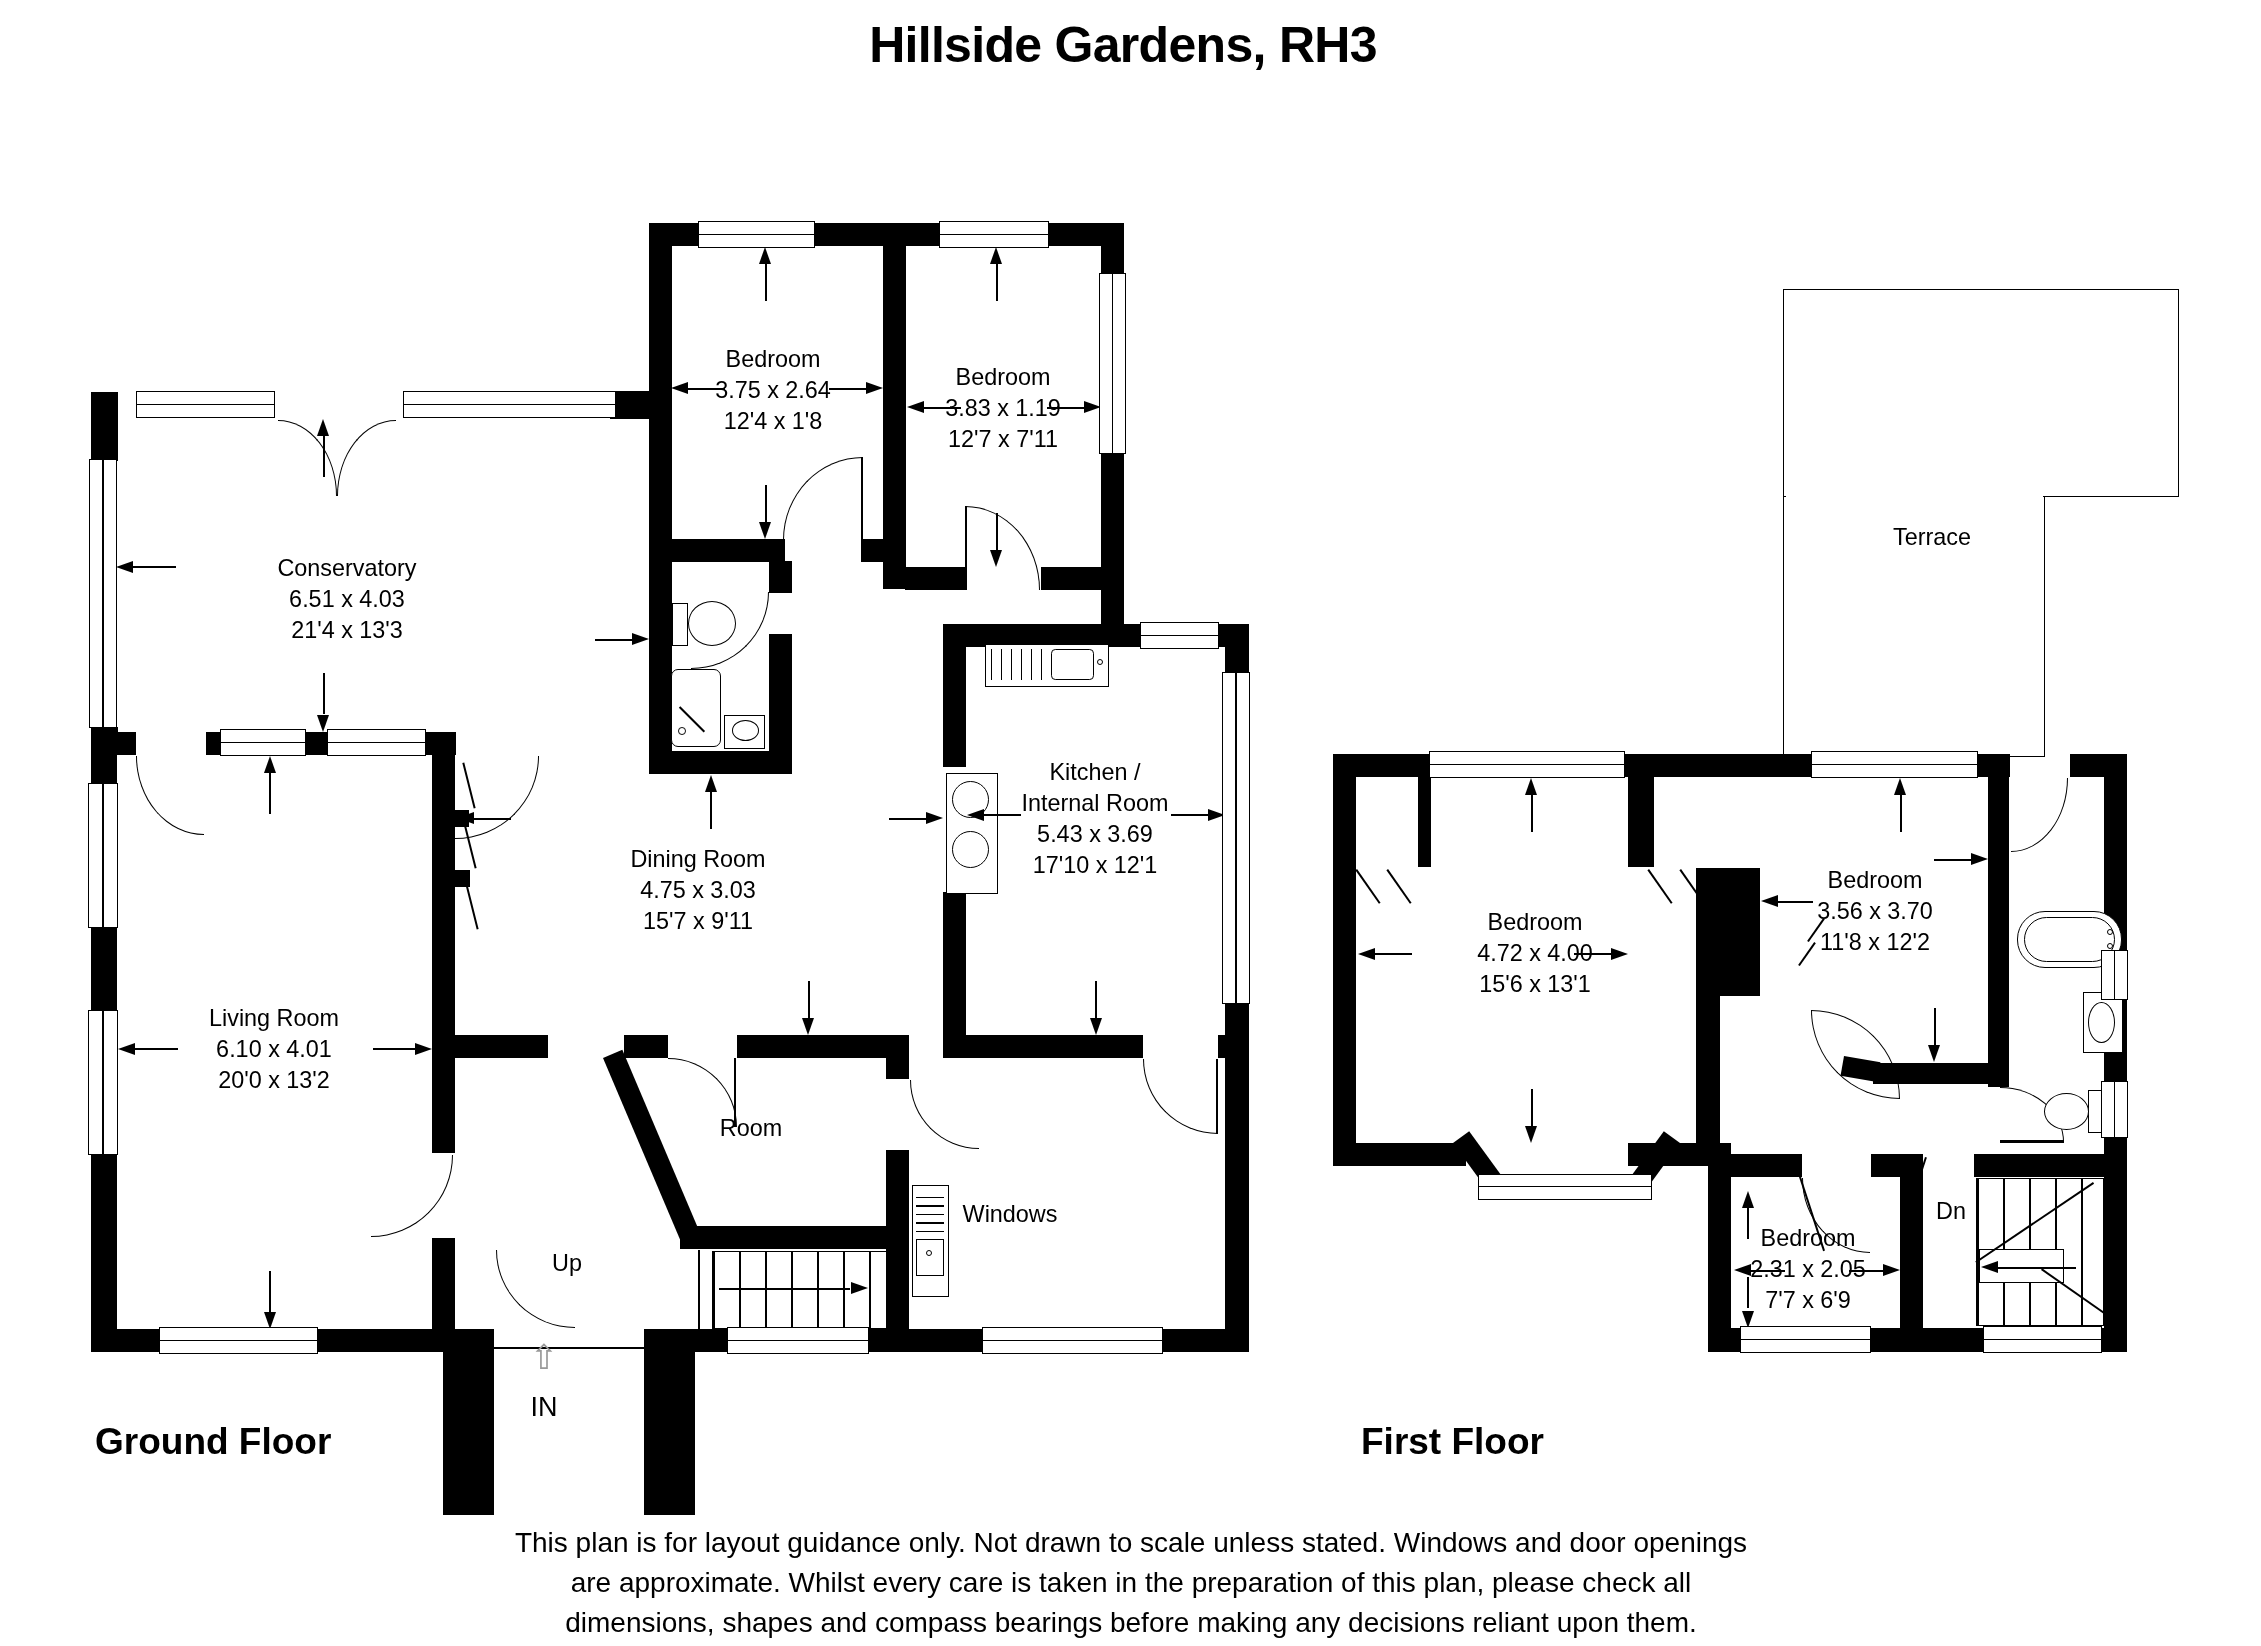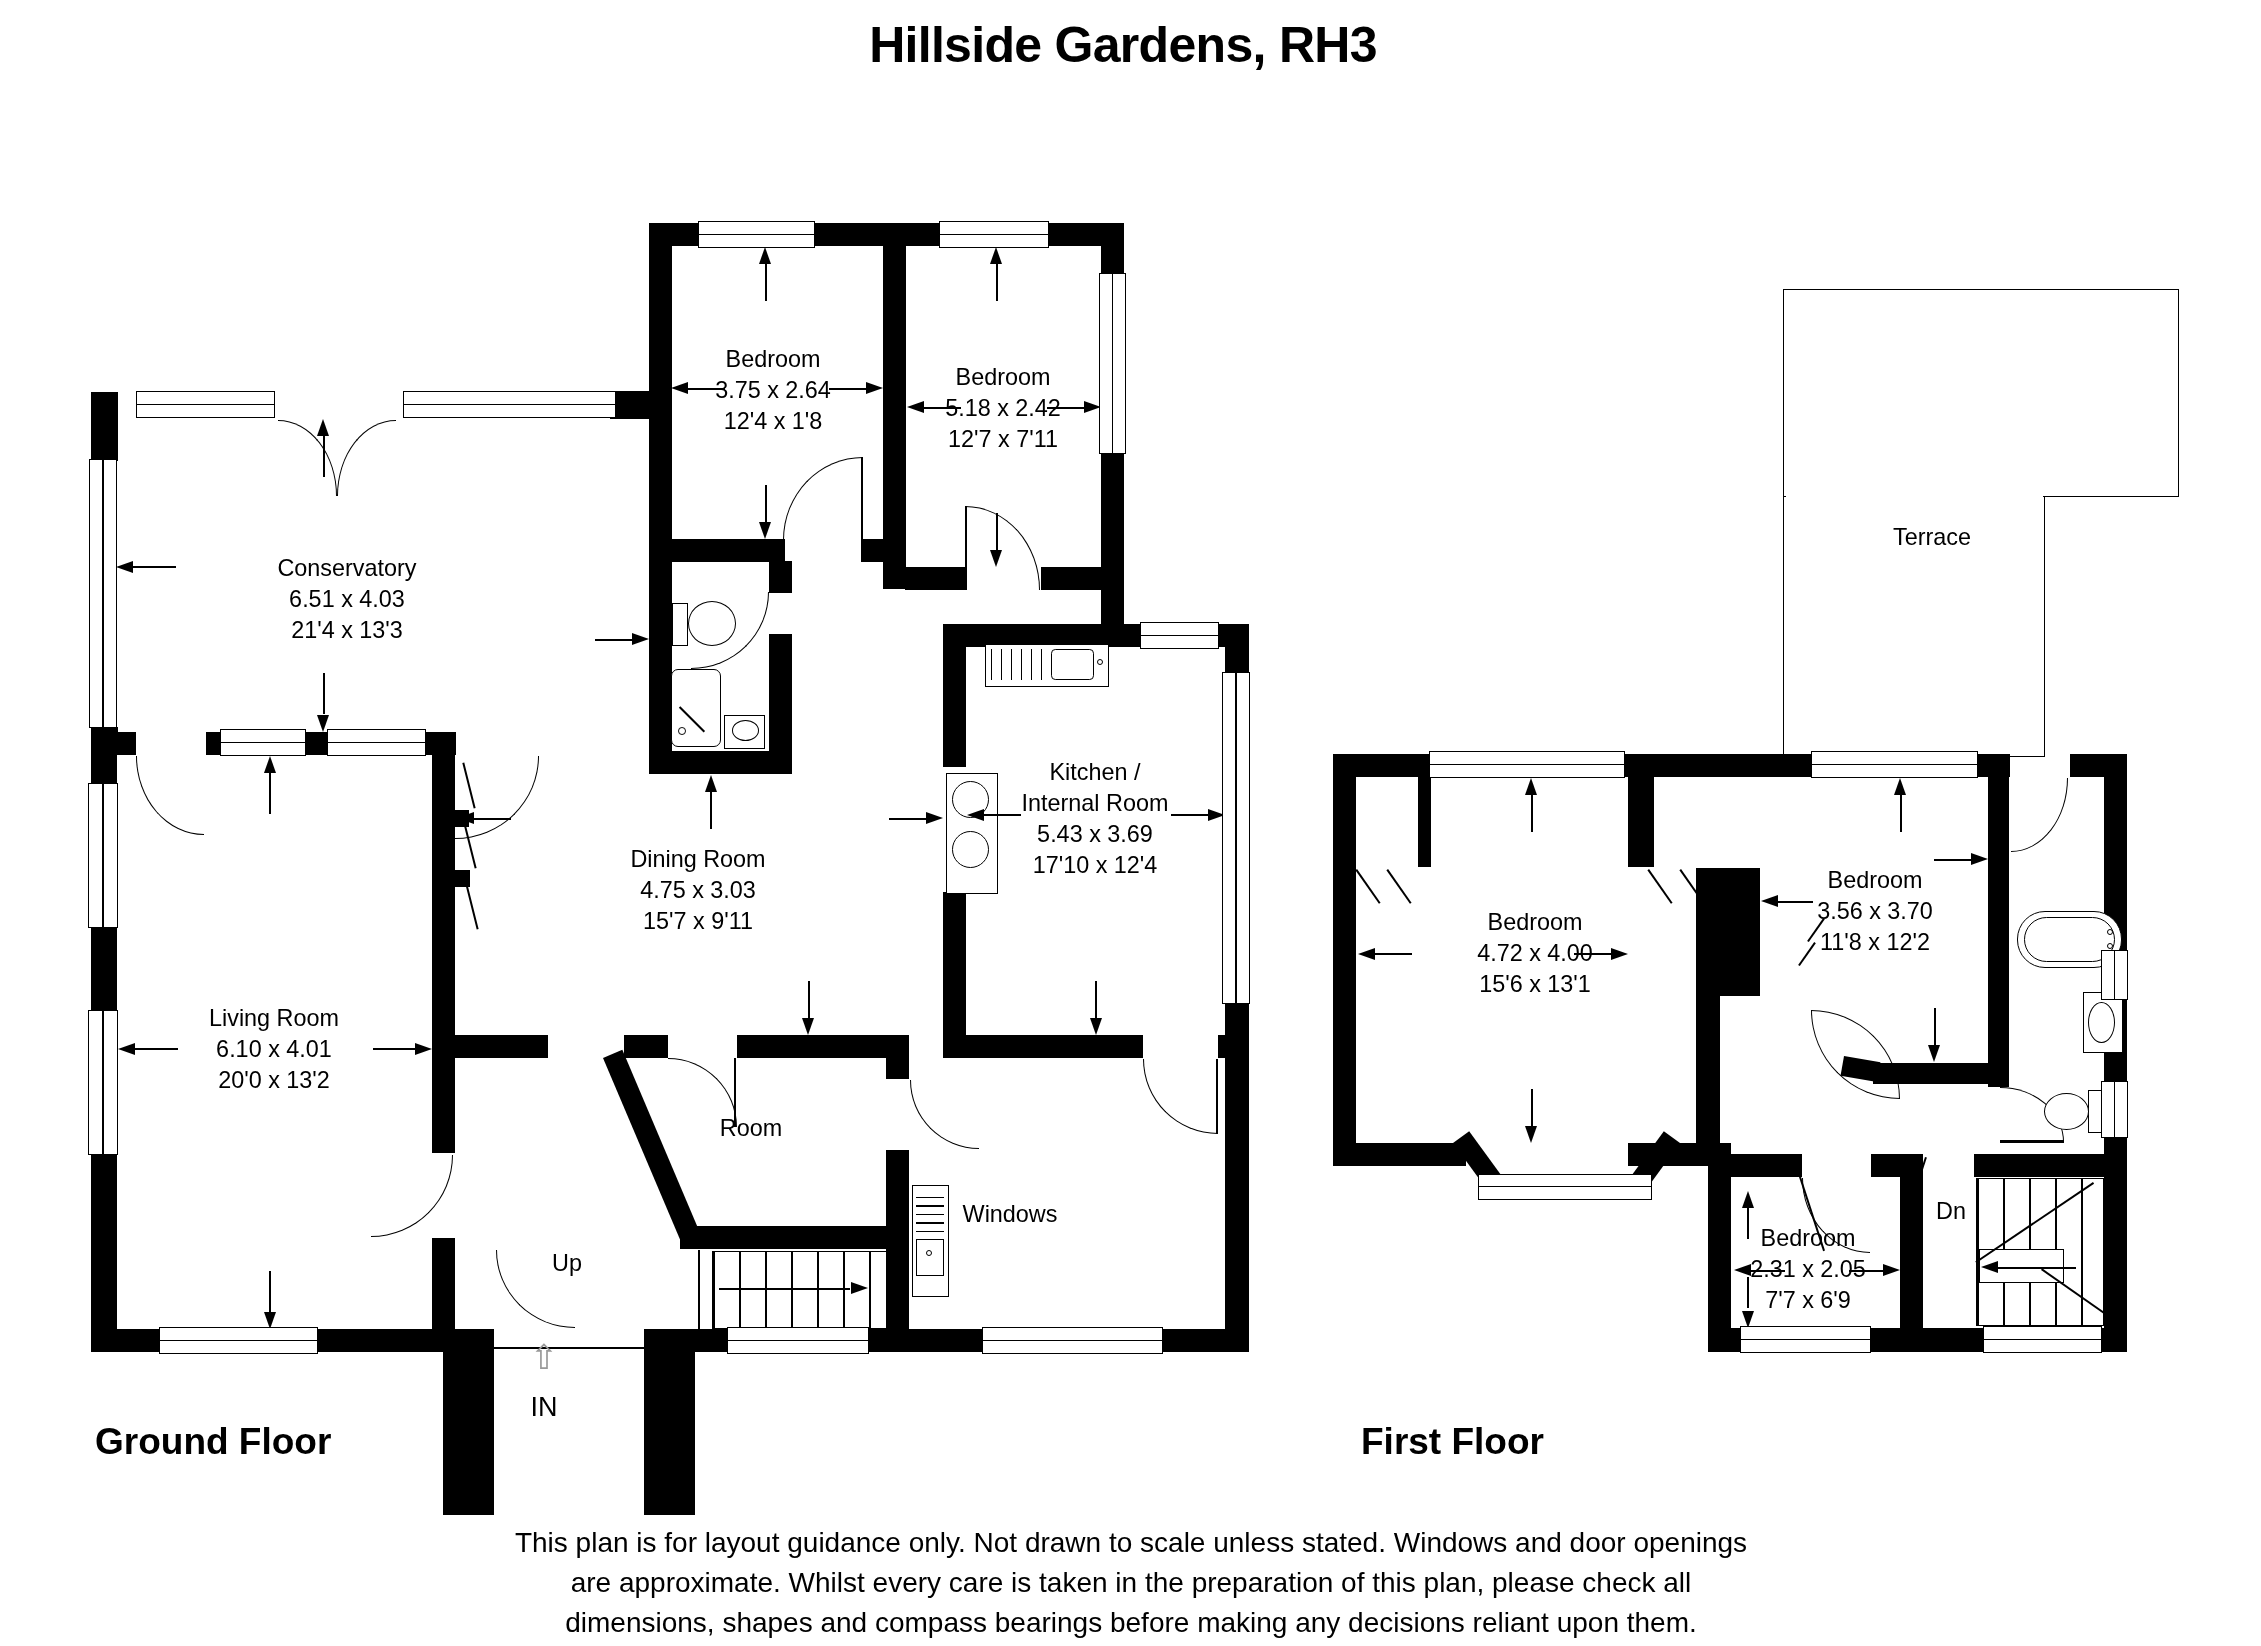--- a/index.html
+++ b/index.html
@@ -201,25 +201,25 @@
     <div class="aD" style="left:802px;top:1018px"></div>
       <div class="lnv" style="left:808px;top:981px;height:37px"></div>
 
     <div class="rlabel" style="left:347px;top:599px">
       <span>Conservatory</span><span>6.51 x 4.03</span><span>21'4 x 13'3</span>
     </div>
     <div class="rlabel" style="left:773px;top:390px">
       <span>Bedroom</span><span>3.75 x 2.64</span><span>12'4 x 1'8</span>
     </div>
     <div class="rlabel" style="left:1003px;top:408px">
-      <span>Bedroom</span><span>5.18 x 2.42</span><span>12'7 x 7'11</span>
+      <span>Bedroom</span><span>3.83 x 1.19</span><span>12'7 x 7'11</span>
     </div>
     <div class="rlabel" style="left:1095px;top:819px">
       <span>Kitchen /
-Internal Room</span><span>5.43 x 3.69</span><span>17'10 x 12'4</span>
+Internal Room</span><span>5.43 x 3.69</span><span>17'10 x 12'1</span>
     </div>
     <div class="rlabel" style="left:698px;top:890px">
       <span>Dining Room</span><span>4.75 x 3.03</span><span>15'7 x 9'11</span>
     </div>
     <div class="rlabel" style="left:274px;top:1049px">
       <span>Living Room</span><span>6.10 x 4.01</span><span>20'0 x 13'2</span>
     </div>
     <div class="slabel" style="left:751px;top:1128px">Room</div>
     <div class="slabel" style="left:1010px;top:1214px">Windows</div>
     <div class="slabel" style="left:567px;top:1263px">Up</div>

